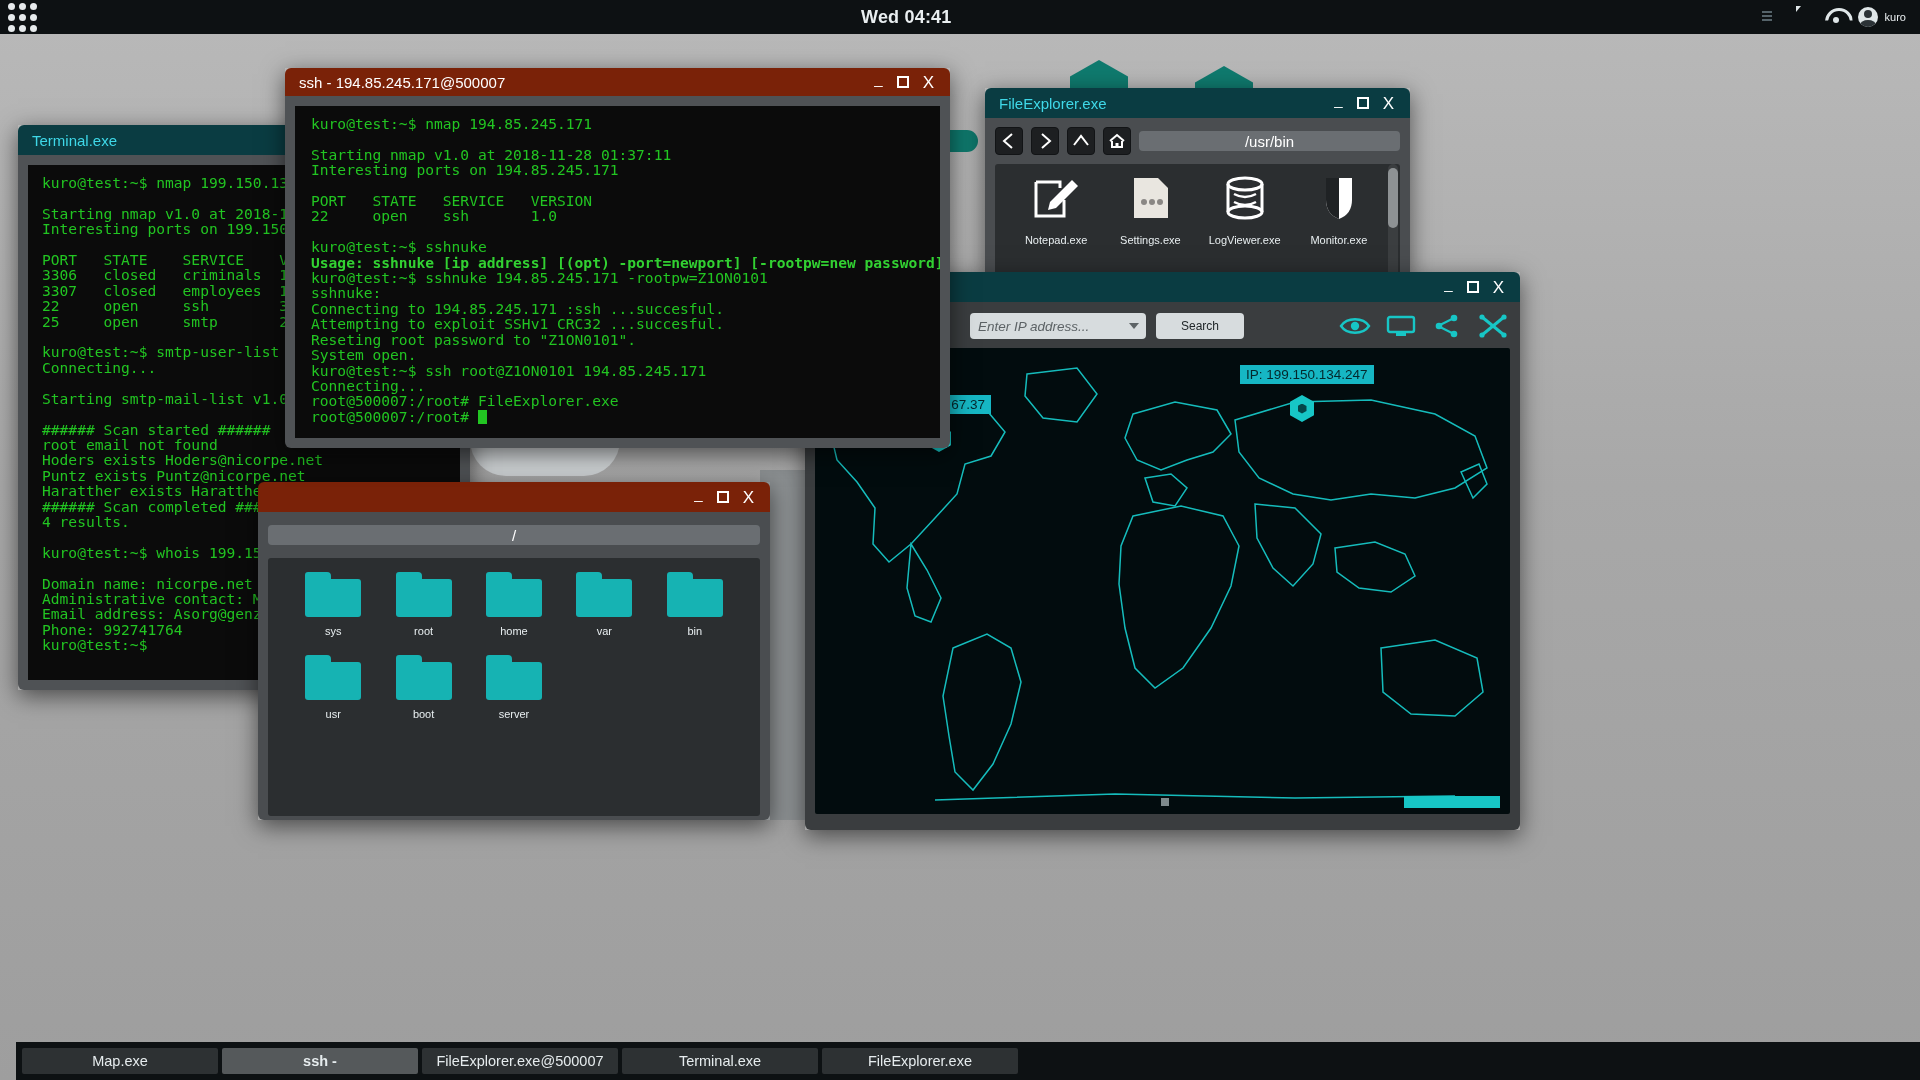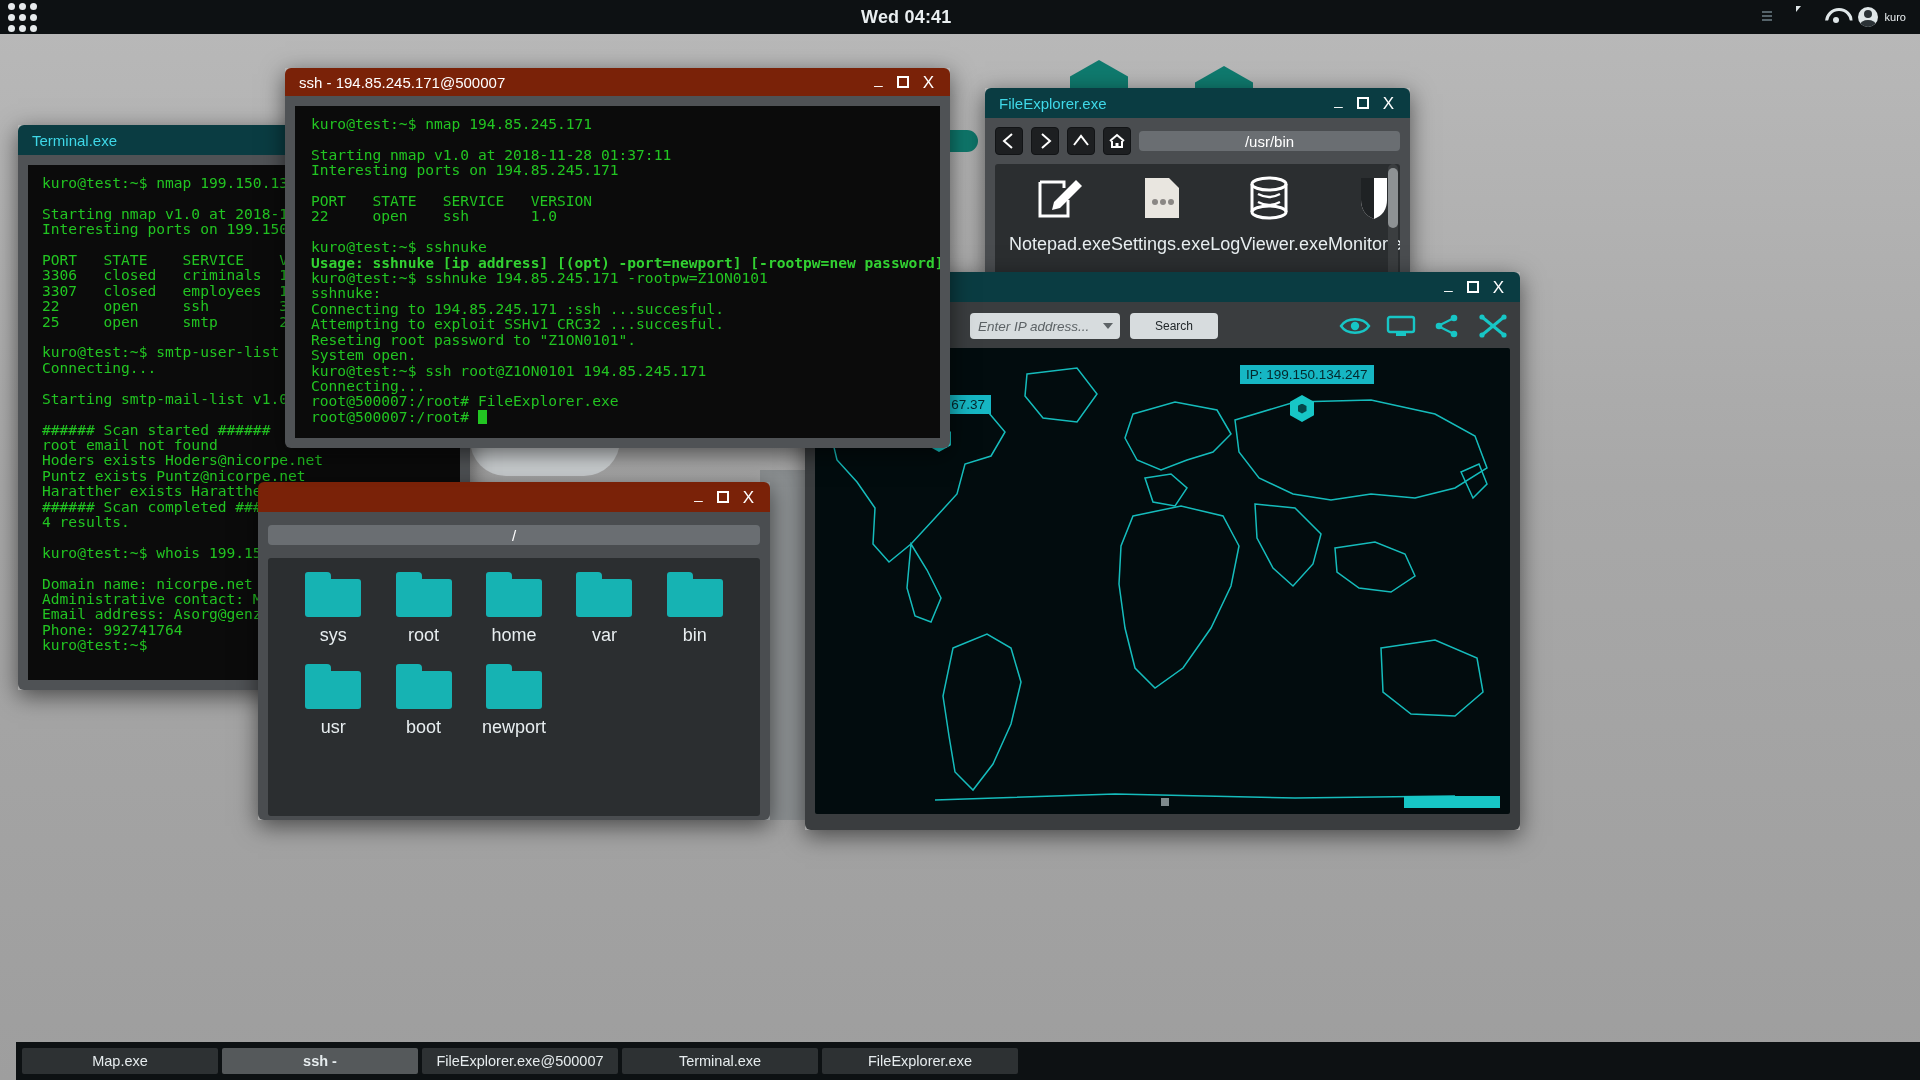--- a/index.html
+++ b/index.html
@@ -111,21 +111,21 @@
   .fe-item { display:flex; flex-direction: column; align-items:center; gap: 8px; }
   .folder-ico { width: 56px; height: 45px; position: relative; }
   .folder-ico::before {
     content:""; position:absolute; left:0; top:0; width: 26px; height: 9px;
     background: #16b3b3; border-radius: 3px 4px 0 0;
   }
   .folder-ico::after {
     content:""; position:absolute; left:0; top:7px; width: 56px; height: 38px;
     background: #16b3b3; border-radius: 2px 3px 3px 3px;
   }
-  .fe-label { color: #e8eef0; font-size: 18px; }
+  .fe-label { color: #e8eef0; font-size: 11px; }
 
   
   #win-fe-bin { left: 985px; top: 88px; width: 425px; height: 190px; z-index: 30; }
   #win-fe-bin .win-body { height: 160px; background: #4a4d50; padding: 8px 10px 0 10px; }
   .nav-btn {
     width: 28px; height: 28px; background: #1d1f21; border: 1px solid #121416;
     border-radius: 4px; display:flex; align-items:center;justify-content:center;
   }
   .nav-btn svg { display:block; }
   #win-fe-bin .fe-grid-wrap { height: 118px; padding: 10px 14px; overflow:hidden; }
@@ -136,21 +136,21 @@
     background: #3b3e40; border-radius: 5px;
   }
   .fe-scroll i { position:absolute; left:0; top: 4px; width: 10px; height: 60px; background: #8e9294; border-radius: 5px; display:block;}
 
   
   #win-map { left: 805px; top: 272px; width: 715px; height: 558px; z-index: 40; }
   #win-map .win-title { background: #0a3c42; }
   #win-map .win-body { height: 528px; background: #3a3d3f; padding: 8px 10px 10px 10px; }
   .map-toolbar { display:flex; align-items:center; gap: 10px; height: 32px; }
   .map-input {
-    width: 150px; height: 26px; background: #d7dcde; border-radius: 4px;
+    width: 176px; height: 26px; background: #d7dcde; border-radius: 4px;
     color: #5d6366; font-size: 13.5px; font-style: italic; display:flex; align-items:center;
     padding: 0 8px; position: relative;
   }
   .map-input .caret { position:absolute; right: 7px; top: 10px; width:0;height:0;
     border-left:5px solid transparent;border-right:5px solid transparent;border-top:6px solid #5d6366;}
   .map-search-btn {
     height: 26px; min-width: 88px; background: #d7dcde; border-radius: 4px;
     color: #22282b; font-size: 12px; display:flex;align-items:center;justify-content:center;
   }
   .map-tools { margin-left: auto; display:flex; align-items:center; gap: 12px; }
@@ -278,21 +278,21 @@
             <div class="fe-item">
               <div class="folder-ico"></div>
               <div class="fe-label">usr</div>
             </div>
             <div class="fe-item">
               <div class="folder-ico"></div>
               <div class="fe-label">boot</div>
             </div>
             <div class="fe-item">
               <div class="folder-ico"></div>
-              <div class="fe-label">newport</div>
+              <div class="fe-label">server</div>
             </div>
           </div>
       </div>
     </div>
   </div>
 
   <div class="win" id="win-fe-bin">
     <div class="win-title">
       <span class="t">FileExplorer.exe</span>
       <span class="win-btns">

